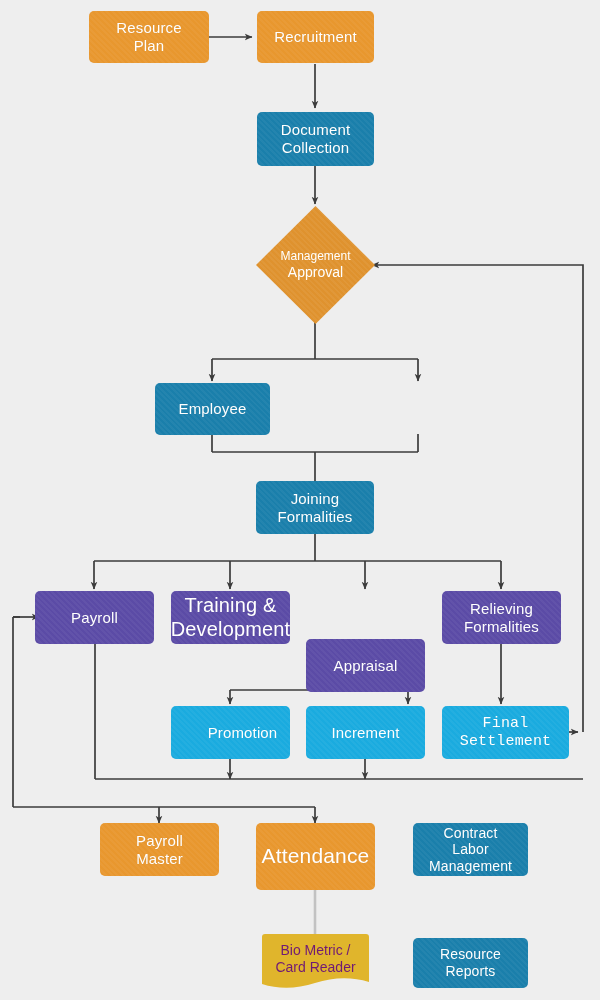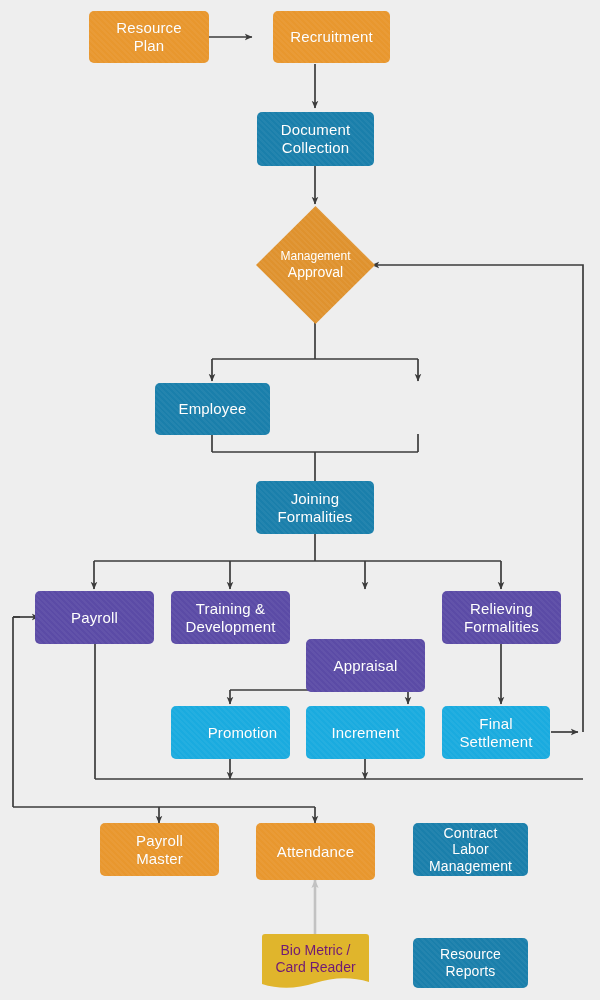--- a/index.html
+++ b/index.html
@@ -126,21 +126,21 @@
     </g>
   </svg>
 
   <div class="node orange" style="left:89px;top:11px;width:120px;height:52px;font-size:15px;">
     <span class="n-label">
       <span>Resource</span><br>
       <span>Plan</span>
     </span>
   </div>
 
-  <div class="node orange" style="left:257px;top:11px;width:117px;height:52px;font-size:15px;margin-left:16px;">
+  <div class="node orange" style="left:257px;top:11px;width:117px;height:52px;font-size:15px;">
     <span class="n-label">Recruitment</span>
   </div>
 
   <div class="node blue" style="left:257px;top:112px;width:117px;height:54px;font-size:15px;">
     <span class="n-label">
       <span>Document</span><br>
       <span>Collection</span>
     </span>
   </div>
 
@@ -160,21 +160,21 @@
     <span class="n-label">
       <span>Joining</span><br>
       <span>Formalities</span>
     </span>
   </div>
 
   <div class="node purple" style="left:35px;top:591px;width:119px;height:53px;font-size:15px;">
     <span class="n-label">Payroll</span>
   </div>
 
-  <div class="node purple" style="left:171px;top:591px;width:119px;height:53px;font-size:15px;">
+  <div class="node purple" style="left:171px;top:591px;width:119px;height:53px;font-size:20px;">
     <span class="n-label">
       <span>Training &amp;</span><br>
       <span>Development</span>
     </span>
   </div>
 
   <div class="node purple" style="left:306px;top:591px;width:119px;height:53px;font-size:15px;margin-top:48px;">
     <span class="n-label">Appraisal</span>
   </div>
 
@@ -186,35 +186,35 @@
   </div>
 
   <div class="node cyan" style="left:171px;top:706px;width:119px;height:53px;font-size:15px;padding-left:24px;">
     <span class="n-label">Promotion</span>
   </div>
 
   <div class="node cyan" style="left:306px;top:706px;width:119px;height:53px;font-size:15px;">
     <span class="n-label">Increment</span>
   </div>
 
-  <div class="node cyan" style="left:442px;top:706px;width:108px;height:53px;font-size:15px;">
+  <div class="node cyan" style="left:442px;top:706px;width:127px;height:53px;font-size:15px;font-family:Liberation Mono, monospace;">
     <span class="n-label">
       <span>Final</span><br>
       <span>Settlement</span>
     </span>
   </div>
 
   <div class="node orange" style="left:100px;top:823px;width:119px;height:53px;font-size:15px;">
     <span class="n-label">
       <span>Payroll</span><br>
       <span>Master</span>
     </span>
   </div>
 
-  <div class="node orange" style="left:256px;top:823px;width:119px;height:57px;font-size:15px;">
+  <div class="node orange" style="left:256px;top:823px;width:119px;height:67px;font-size:21px;">
     <span class="n-label">Attendance</span>
   </div>
 
   <div class="node blue" style="left:413px;top:823px;width:115px;height:53px;font-size:14px;">
     <span class="n-label">
       <span>Contract</span><br>
       <span>Labor</span><br>
       <span>Management</span>
     </span>
   </div>

